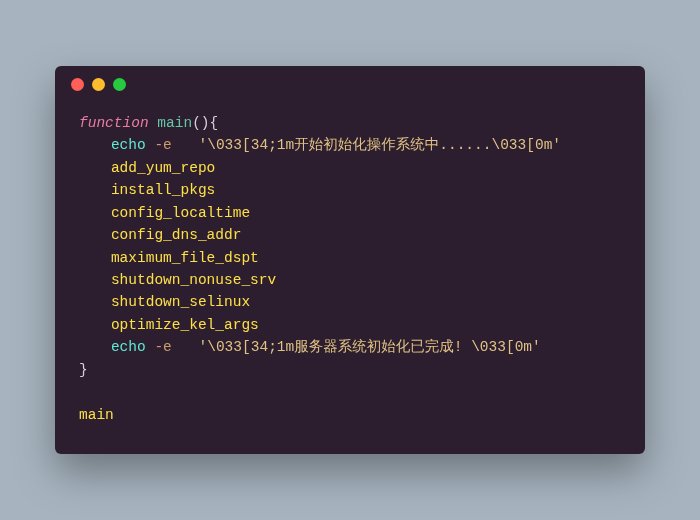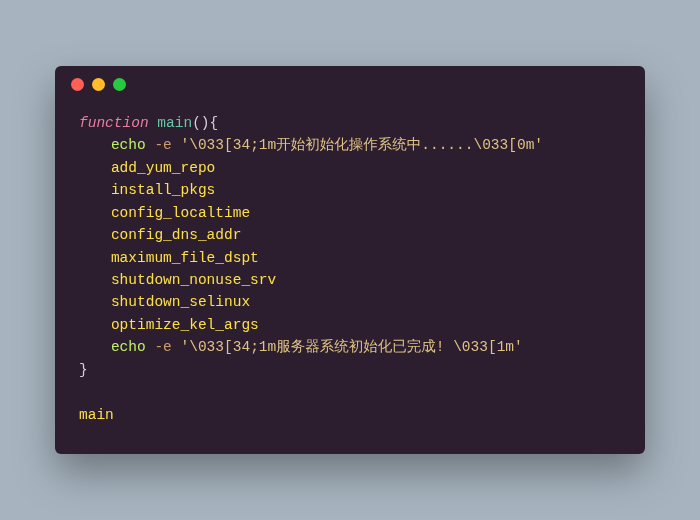--- a/index.html
+++ b/index.html
@@ -37,23 +37,23 @@
     .code {
       padding: 8px 24px 28px 24px;
       font-size: 14.5px;
       line-height: 1.55;
       white-space: pre;
       color: #d6d0d6;
     }
     .kw-func { color: #e87da4; font-style: italic; text-align: center; }
     .fn-name { color: #66c6a6; }
     .brace { color: #d6d0d6; }
-    .cmd { color: #bef264; }
+    .cmd { color: #5eead4; }
     .flag { color: #c89c6e; }
-    .str { color: #e0c285; }
+    .str { color: #e0c285; margin-left: 18px; }
     .ident { color: #fde047; }
     .indent { display: inline-block; width: 2.2em; }
   </style>
 </head>
 <body>
 
 <div class="terminal">
   <div class="titlebar">
     <div class="dot dot-red"></div>
     <div class="dot dot-yellow"></div>
@@ -62,17 +62,17 @@
   <div class="code"><span class="kw-func">function</span><span class="fn-name"> main</span><span class="brace">(){</span>
 <span class="indent"></span><span class="cmd">echo</span><span class="flag"> -e </span><span class="str">'\033[34;1m开始初始化操作系统中......\033[0m'</span>
 <span class="indent"></span><span class="ident">add_yum_repo</span>
 <span class="indent"></span><span class="ident">install_pkgs</span>
 <span class="indent"></span><span class="ident">config_localtime</span>
 <span class="indent"></span><span class="ident">config_dns_addr</span>
 <span class="indent"></span><span class="ident">maximum_file_dspt</span>
 <span class="indent"></span><span class="ident">shutdown_nonuse_srv</span>
 <span class="indent"></span><span class="ident">shutdown_selinux</span>
 <span class="indent"></span><span class="ident">optimize_kel_args</span>
-<span class="indent"></span><span class="cmd">echo</span><span class="flag"> -e </span><span class="str">'\033[34;1m服务器系统初始化已完成! \033[1m'</span>
+<span class="indent"></span><span class="cmd">echo</span><span class="flag"> -e </span><span class="str">'\033[34;1m服务器系统初始化已完成! \033[0m'</span>
 <span class="brace">}</span>
 <span></span>
 <span class="ident">main</span></div>
 </div>
 
 </body></html>

